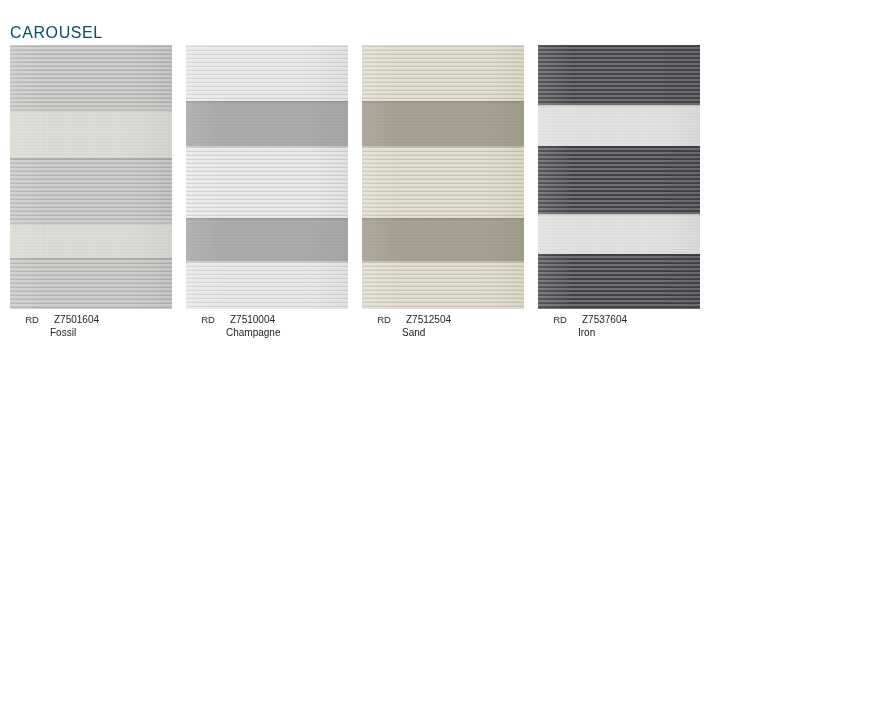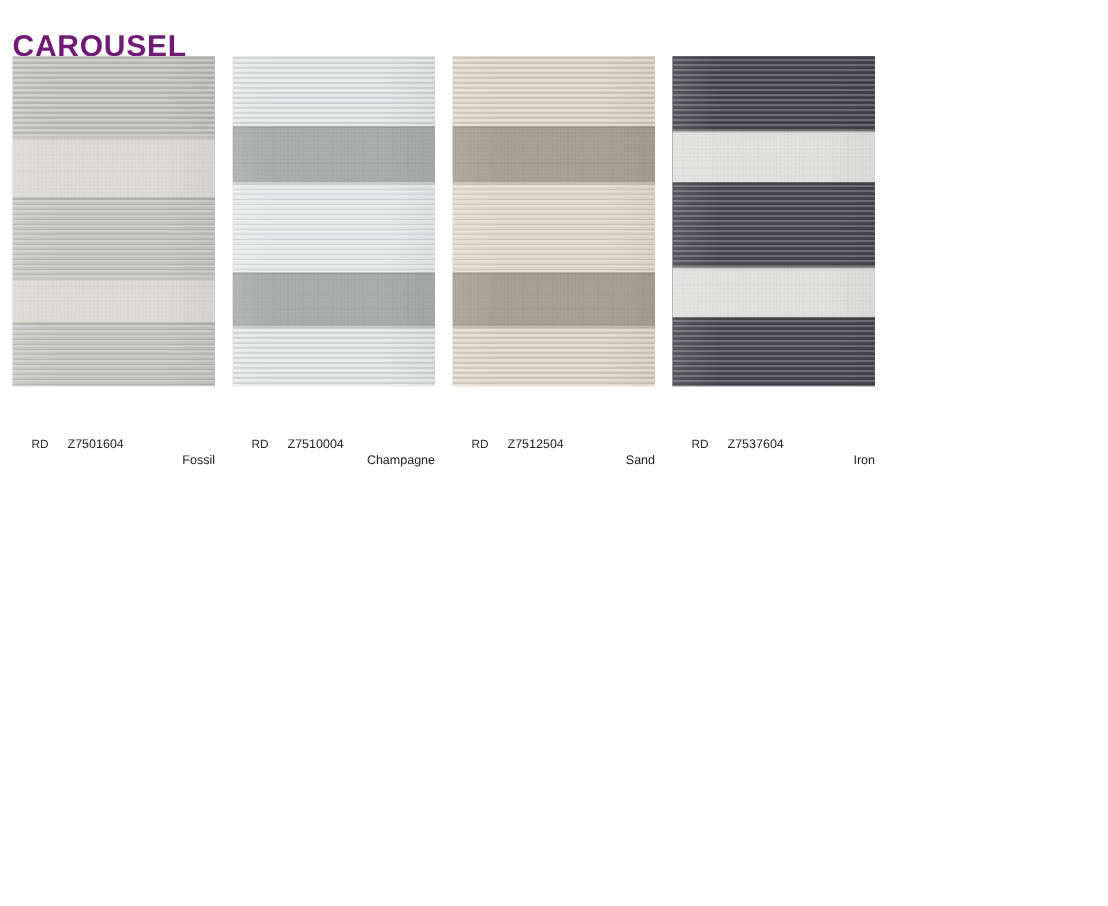--- a/index.html
+++ b/index.html
@@ -15,45 +15,44 @@
     color: #1a1a1a;
     overflow: hidden;
     position: relative;
   }
 
   
   .page-title {
     position: absolute;
     left: 10px;
     top: 10px;
-    font-size: 24px;
-    font-weight: bold;
+    font-size: 16px;
+    font-weight: normal;
     letter-spacing: 0.6px;
-    color: #701a75;
+    color: #0c4a6e;
     line-height: 24px;
     white-space: nowrap;
   }
 
   
   .swatch-grid {
     position: absolute;
     left: 10px;
     top: 45px;
     width: 700px;
     display: flex;
     flex-direction: row;
     align-items: flex-start;
   }
   .swatch-cell {
     width: 162px;
     margin-right: 14px;
     display: flex;
     flex-direction: column;
     align-items: stretch;
-    gap: 36px;
   }
   .swatch-cell:last-child { margin-right: 0; }
 
   
   .fabric {
     position: relative;
     width: 162px;
     height: 264px;
     overflow: hidden;
     background: #ffffff;
@@ -149,21 +148,21 @@
   .caption-code {
     flex: 1;
     text-align: left;
     font-size: 10px;
     color: #222222;
   }
   .caption-name {
     width: 100%;
     padding-left: 40px;
     box-sizing: border-box;
-    text-align: right;
+    text-align: left;
     font-size: 10px;
     color: #222222;
   }
 </style>
 </head>
 <body>
 
 <h1 class="page-title">CAROUSEL</h1>
 
 <div class="swatch-grid">

